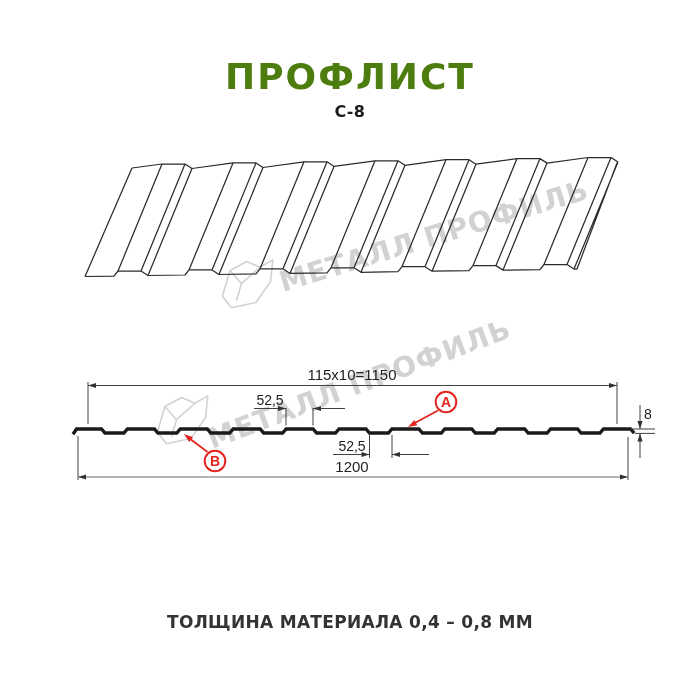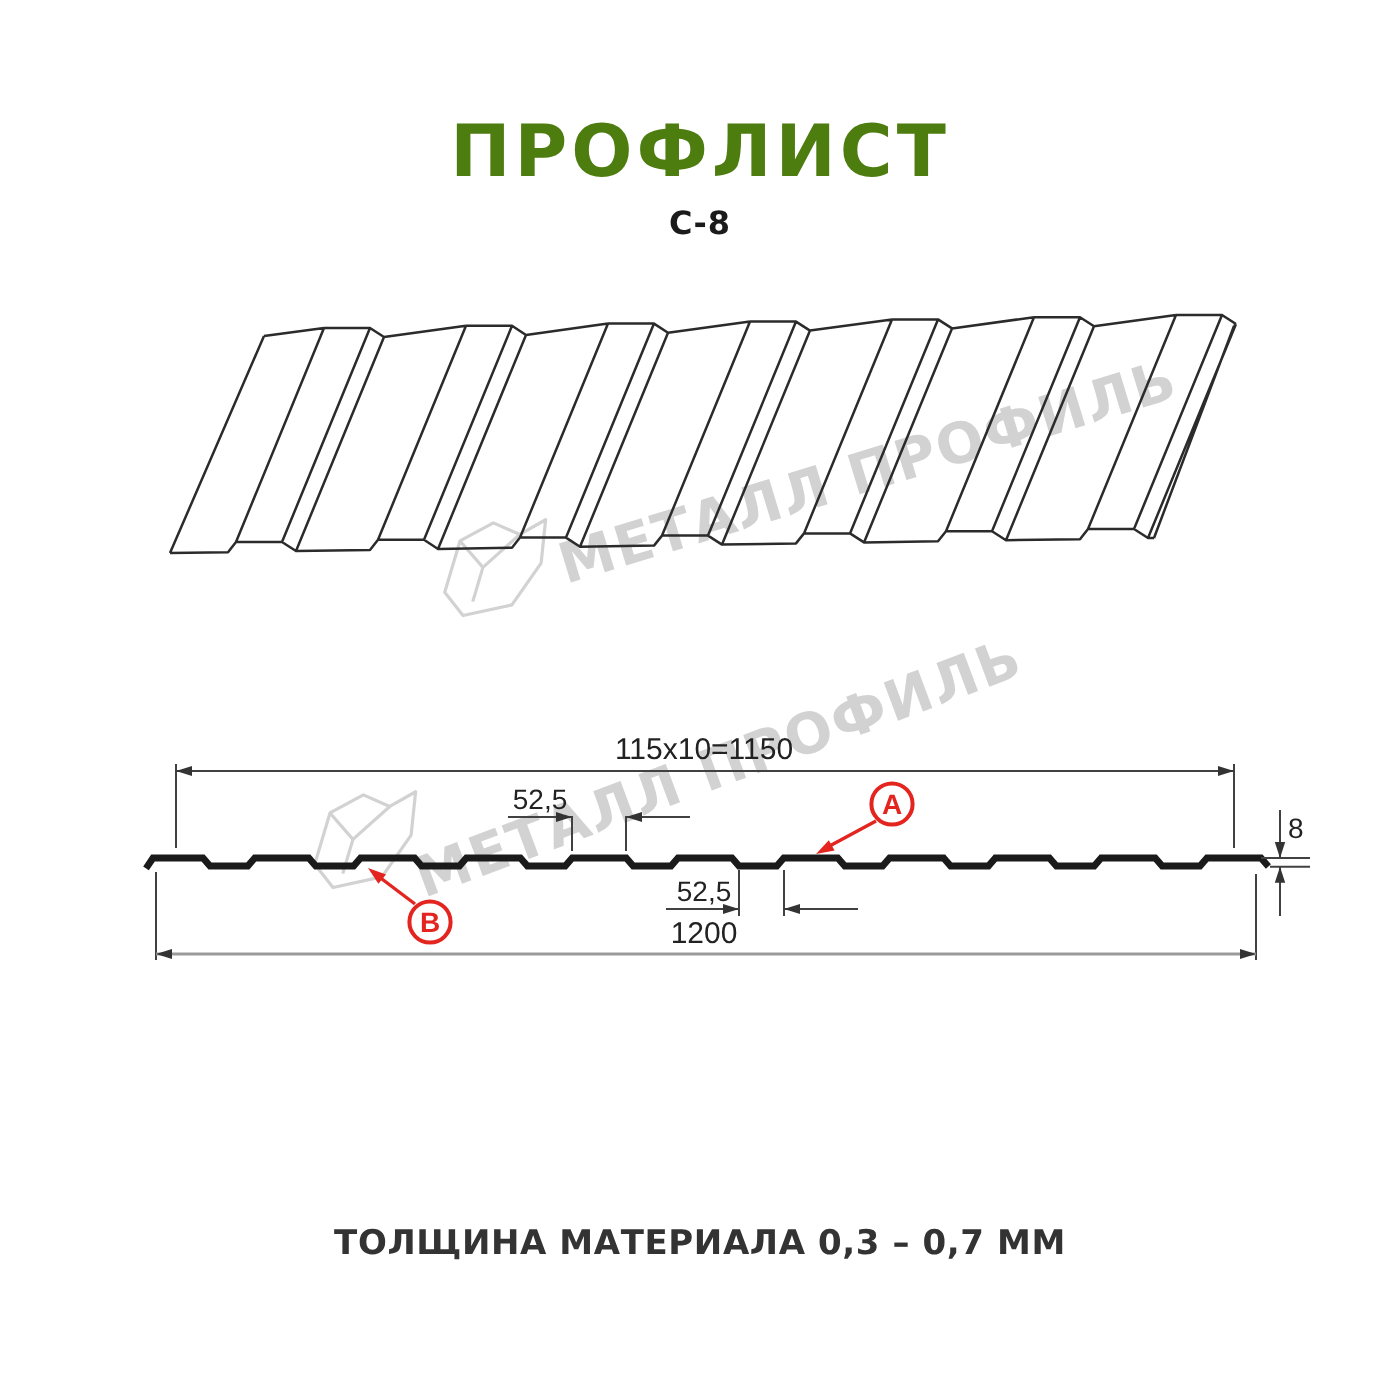--- a/index.html
+++ b/index.html
@@ -105,13 +105,13 @@
 
     <g>
       <circle cx="215" cy="461" r="10.3" class="red-c"></circle>
       <text x="215" y="466" text-anchor="middle" class="marker-text">B</text>
       <path class="red-l" d="M207.5 452 L187 436.5"></path>
       <polygon class="red-f" points="184,434 193,437.3 189.2,441.9"></polygon>
     </g>
   </g>
 </svg>
 
-<div class="footer">ТОЛЩИНА МАТЕРИАЛА 0,3 – 0,7 ММ</div>
+<div class="footer">ТОЛЩИНА МАТЕРИАЛА 0,4 – 0,8 ММ</div>
 
 </body></html>

